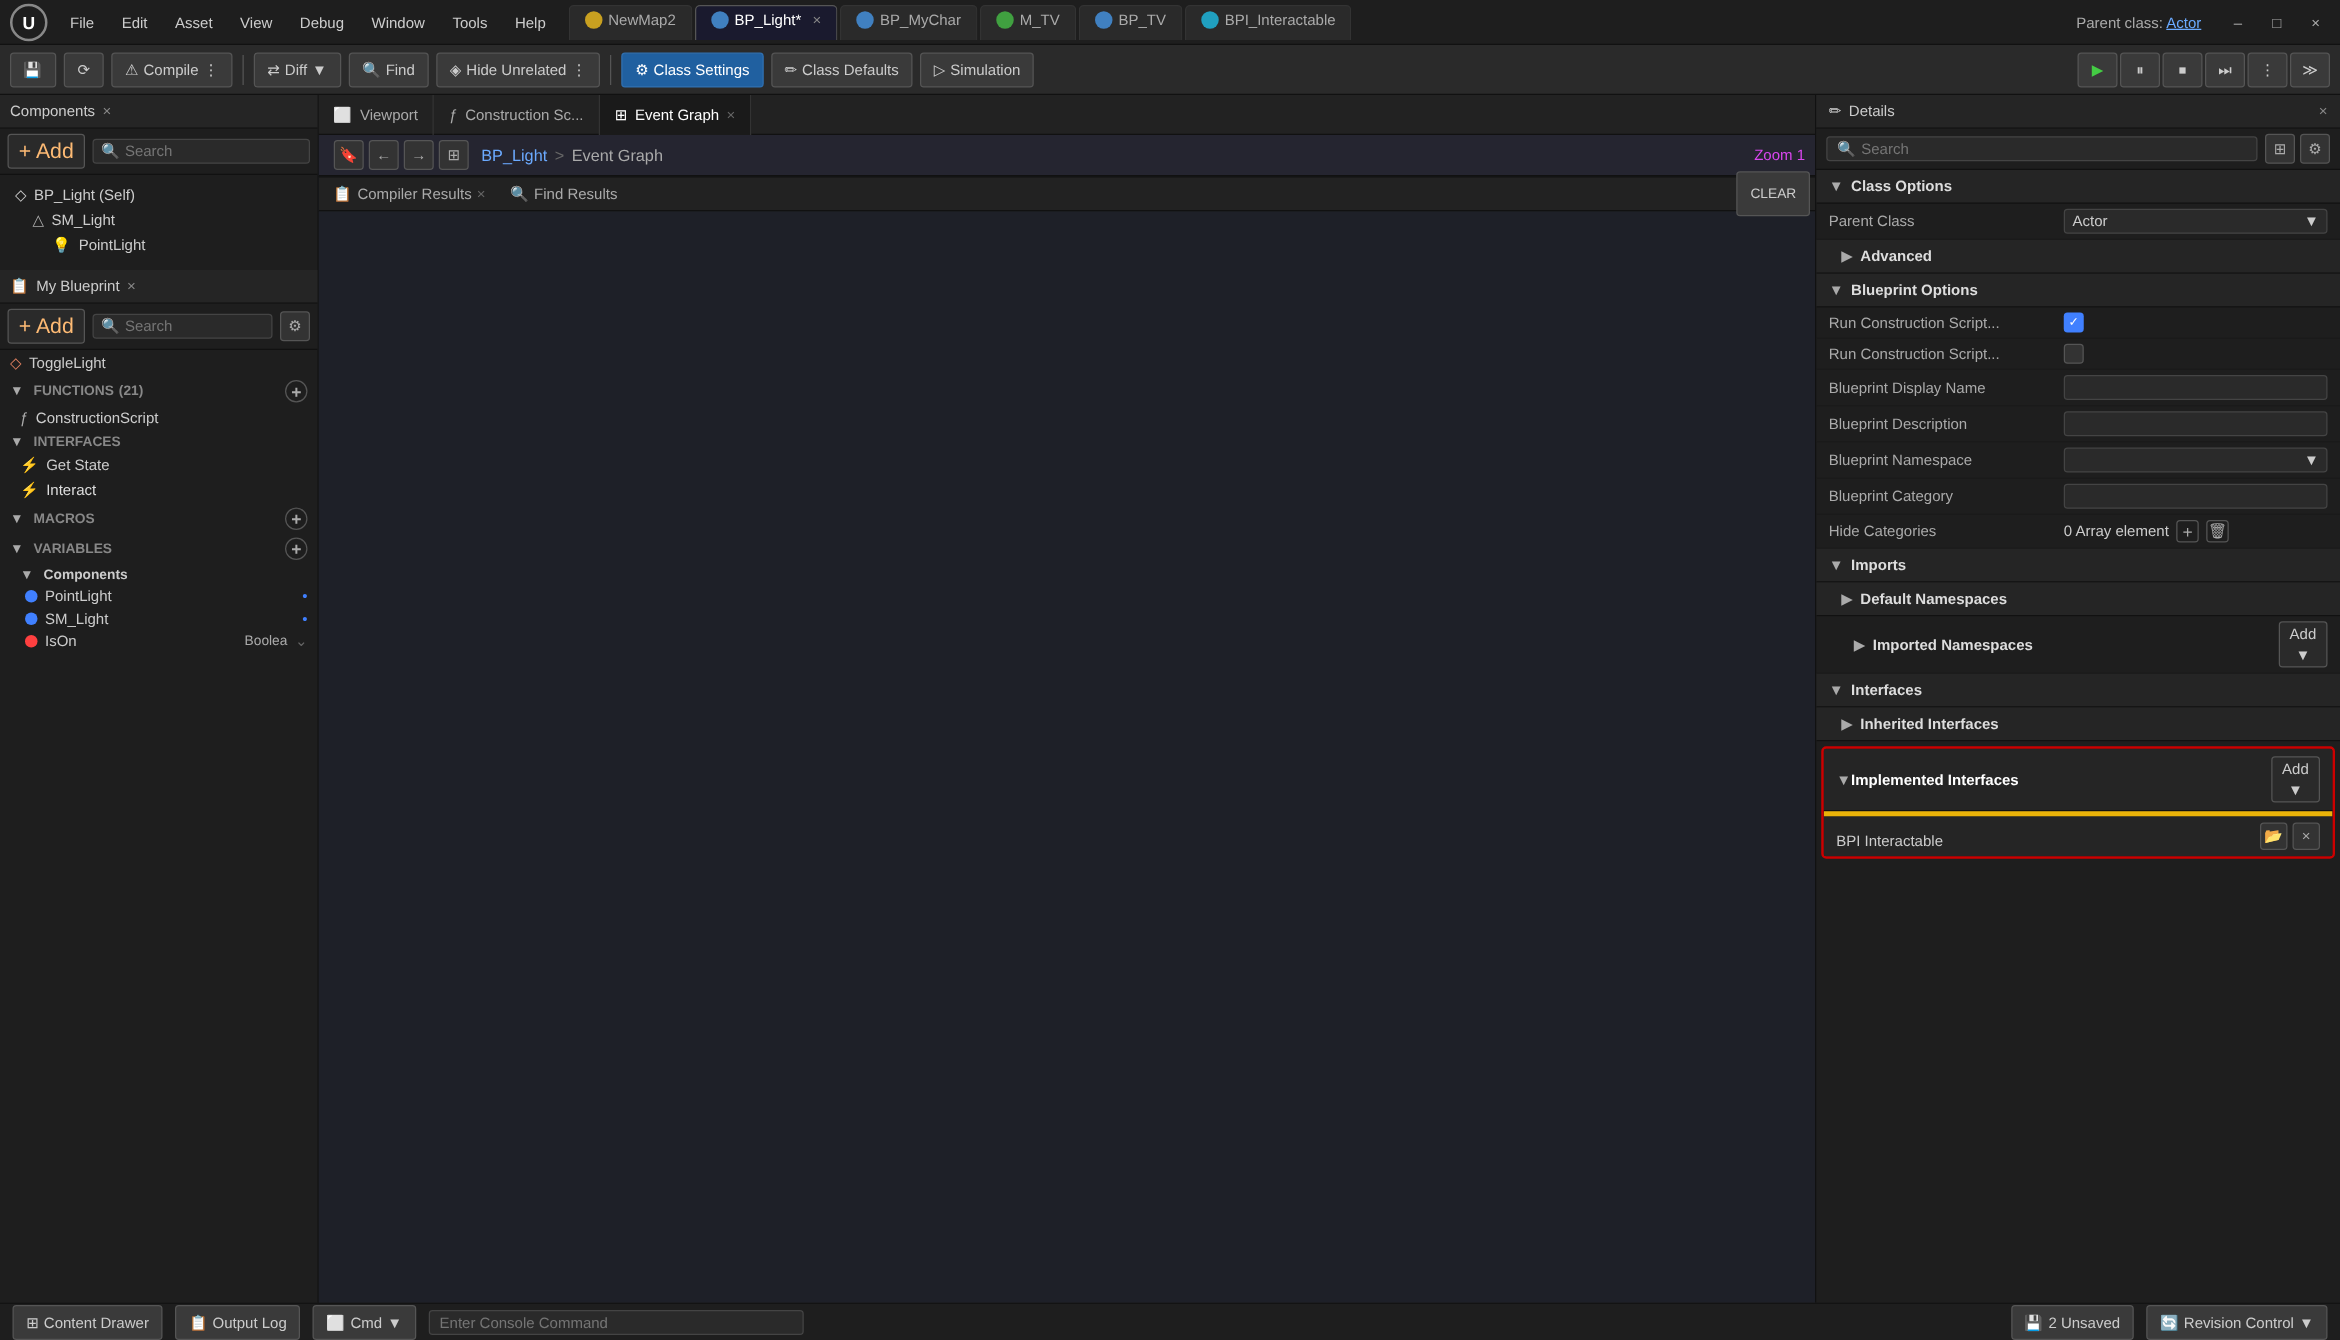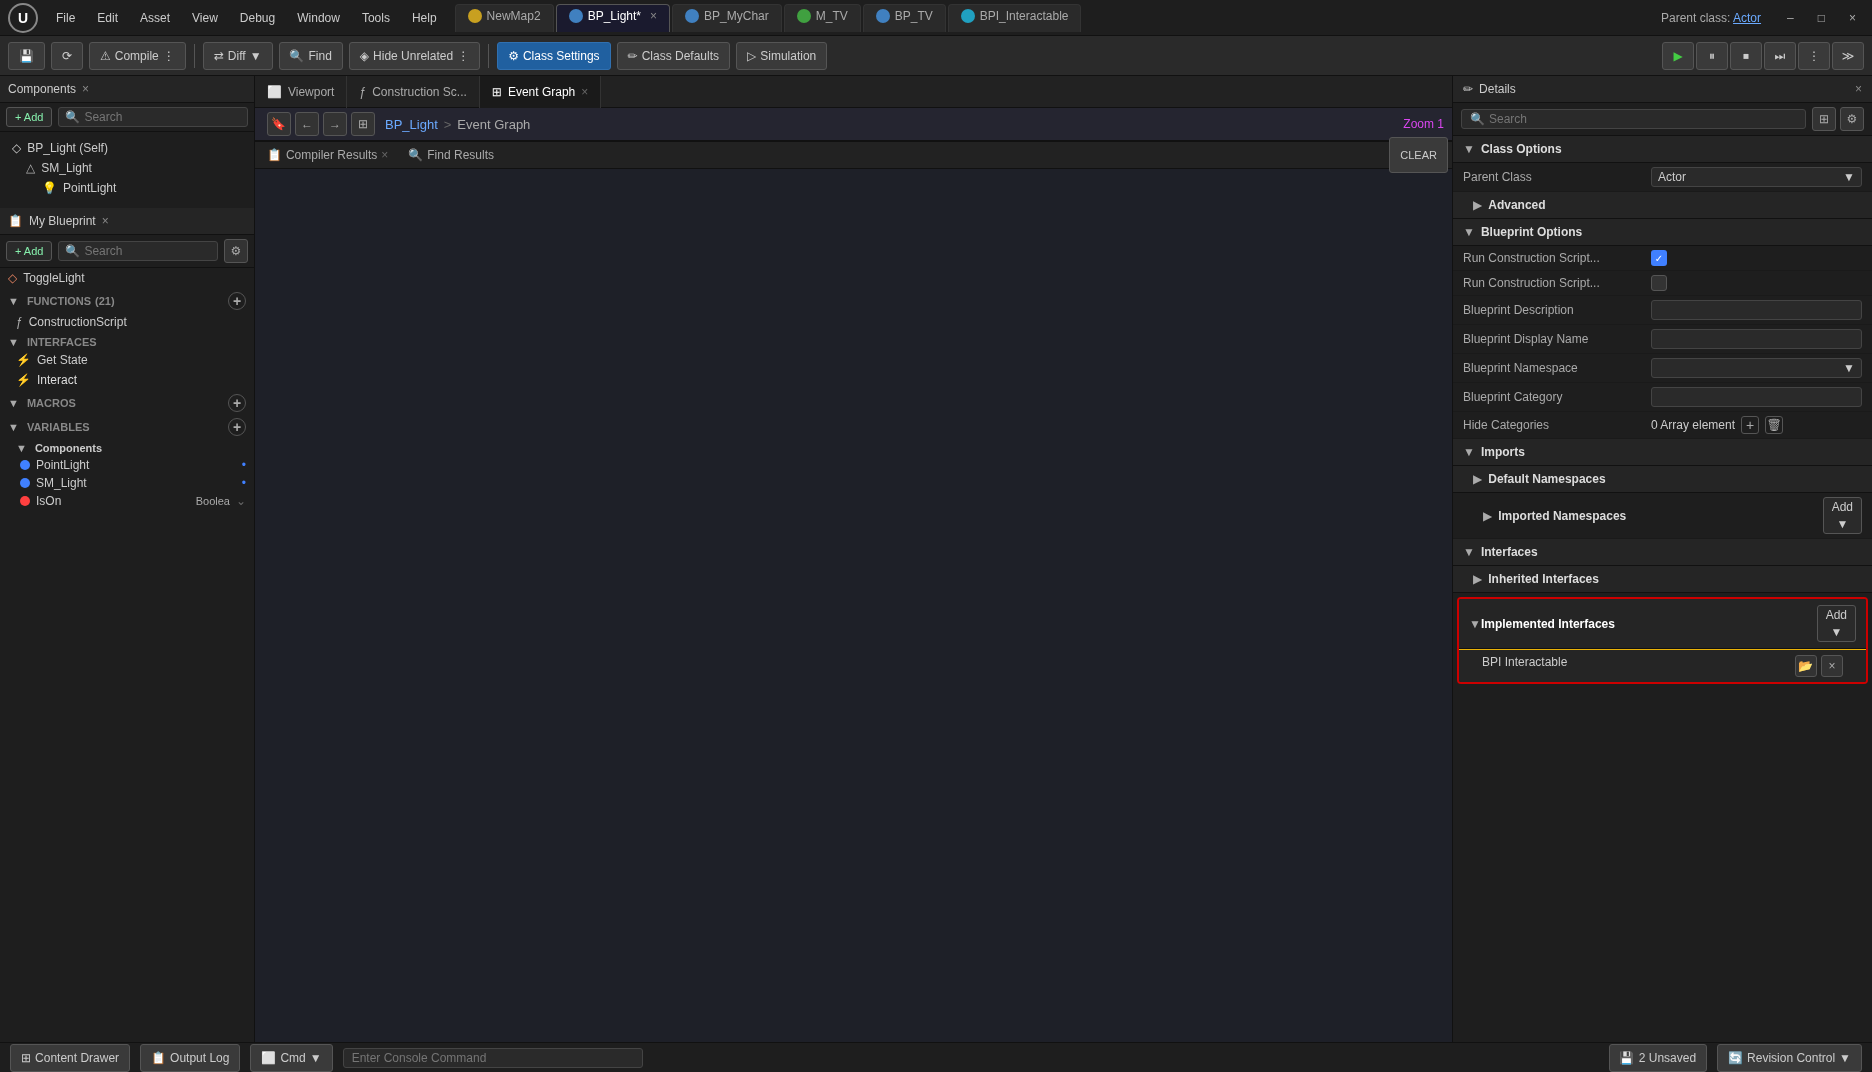--- a/index.html
+++ b/index.html
@@ -34,21 +34,21 @@
 
     
     .main { display: flex; height: calc(1072px - 36px - 40px - 30px); }
 
     
     .left-panel { width: 255px; background: #1e1e1e; border-right: 1px solid #111; display: flex; flex-direction: column; }
     .panel-header { display: flex; align-items: center; padding: 6px 8px; background: #252525; border-bottom: 1px solid #111; gap: 6px; font-size: 12px; }
     .panel-close { color: #888; cursor: pointer; }
     .search-box { display: flex; align-items: center; gap: 4px; background: #2a2a2a; border: 1px solid #444; border-radius: 3px; padding: 2px 6px; flex: 1; }
     .search-box input { background: transparent; border: none; color: #ccc; font-size: 12px; outline: none; width: 100%; }
-    .add-btn { display: flex; align-items: center; gap: 3px; padding: 3px 8px; background: #2a2a2a; border: 1px solid #555; border-radius: 3px; color: #86efac; cursor: pointer; font-size: 11px; }
+    .add-btn { display: flex; align-items: center; gap: 3px; padding: 3px 8px; background: #2a2a2a; border: 1px solid #555; border-radius: 3px; color: #fdba74; cursor: pointer; font-size: 17px; }
 
     .components-list { padding: 6px; }
     .comp-item { display: flex; align-items: center; gap: 6px; padding: 3px 6px; color: #ccc; cursor: pointer; border-radius: 3px; }
     .comp-child { padding-left: 20px; }
     .comp-grandchild { padding-left: 36px; }
 
     .section-label { padding: 4px 8px 2px; font-size: 11px; font-weight: bold; color: #888; text-transform: uppercase; display: flex; align-items: center; justify-content: space-between; }
     .section-label .plus-btn { cursor: pointer; color: #aaa; width: 18px; height: 18px; border: 1px solid #555; border-radius: 50%; display: flex; align-items: center; justify-content: center; font-size: 14px; }
     .section-toggle { cursor: pointer; color: #aaa; margin-right: 4px; }
 
@@ -103,21 +103,21 @@
     .prop-dropdown { display: flex; align-items: center; background: #2a2a2a; border: 1px solid #444; border-radius: 3px; padding: 2px 6px; color: #ccc; font-size: 12px; }
     .prop-dropdown .chevron { margin-left: auto; }
     .checkbox-checked { width: 16px; height: 16px; background: #4080ff; border-radius: 3px; display: flex; align-items: center; justify-content: center; color: #fff; font-size: 10px; }
     .checkbox-unchecked { width: 16px; height: 16px; background: #333; border: 1px solid #555; border-radius: 3px; }
 
     .interfaces-section { border: 2px solid #cc0000; margin: 4px; border-radius: 4px; overflow: hidden; }
     .interfaces-header { display: flex; align-items: center; padding: 6px 10px; background: #252525; border-bottom: 1px solid #111; }
     .interfaces-title { font-weight: bold; color: #ffffff; font-size: 12px; flex: 1; }
     .add-dropdown { display: flex; align-items: center; gap: 3px; background: #2a2a2a; border: 1px solid #555; border-radius: 3px; padding: 2px 8px; color: #ccc; cursor: pointer; font-size: 12px; flex-direction: column; }
 
-    .interface-row { display: flex; align-items: flex-start; padding: 5px 23px; background: #252525; border-top: 1px solid #eab308; }
+    .interface-row { display: flex; align-items: flex-end; padding: 5px 10px; background: #252525; border-top: 4px solid #eab308; }
     .interface-name { flex: 1; color: #ccc; font-size: 12px; }
     .interface-actions { display: flex; gap: 4px; }
     .iface-btn { width: 22px; height: 22px; background: #333; border: 1px solid #555; border-radius: 3px; display: flex; align-items: center; justify-content: center; cursor: pointer; color: #aaa; font-size: 12px; }
 
     
     .bottom-bar { height: 30px; background: #1e1e1e; border-top: 1px solid #111; display: flex; align-items: center; padding: 0 10px; gap: 10px; color: #aaa; font-size: 12px; }
     .bottom-input { background: #2a2a2a; border: 1px solid #444; border-radius: 3px; padding: 2px 8px; color: #ccc; font-size: 12px; width: 300px; }
     .bottom-status { margin-left: auto; display: flex; align-items: center; gap: 10px; }
 
     
@@ -449,27 +449,27 @@
       </div>
       <div class="prop-row">
         <span class="prop-label">Run Construction Script...</span>
         <div class="checkbox-checked">✓</div>
       </div>
       <div class="prop-row">
         <span class="prop-label">Run Construction Script...</span>
         <div class="checkbox-unchecked"></div>
       </div>
       <div class="prop-row">
-        <span class="prop-label">Blueprint Description</span>
+        <span class="prop-label">Blueprint Display Name</span>
         <div class="prop-value">
           <input class="prop-input" type="text" style="">
         </div>
       </div>
       <div class="prop-row">
-        <span class="prop-label">Blueprint Display Name</span>
+        <span class="prop-label">Blueprint Description</span>
         <div class="prop-value">
           <input class="prop-input" type="text" style="">
         </div>
       </div>
       <div class="prop-row">
         <span class="prop-label">Blueprint Namespace</span>
         <div class="prop-value">
           <div class="prop-dropdown">
             <span class="chevron" style="margin-left:auto;">▼</span>
           </div>

